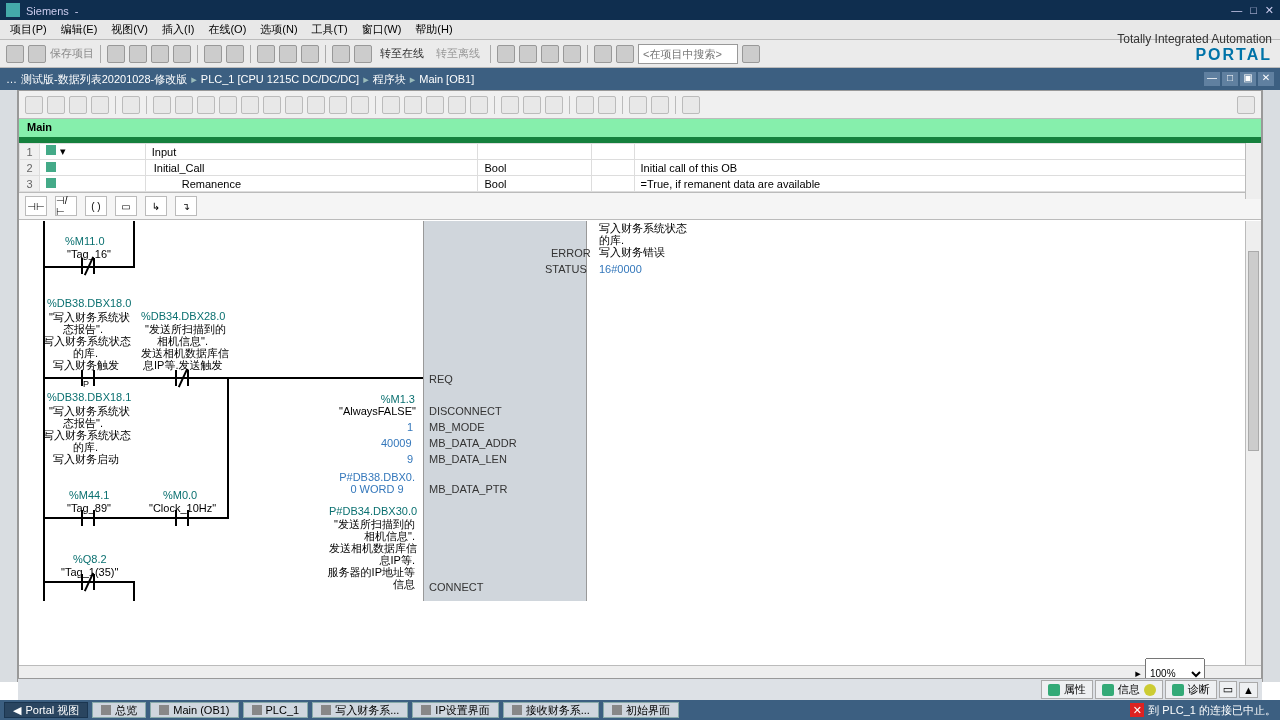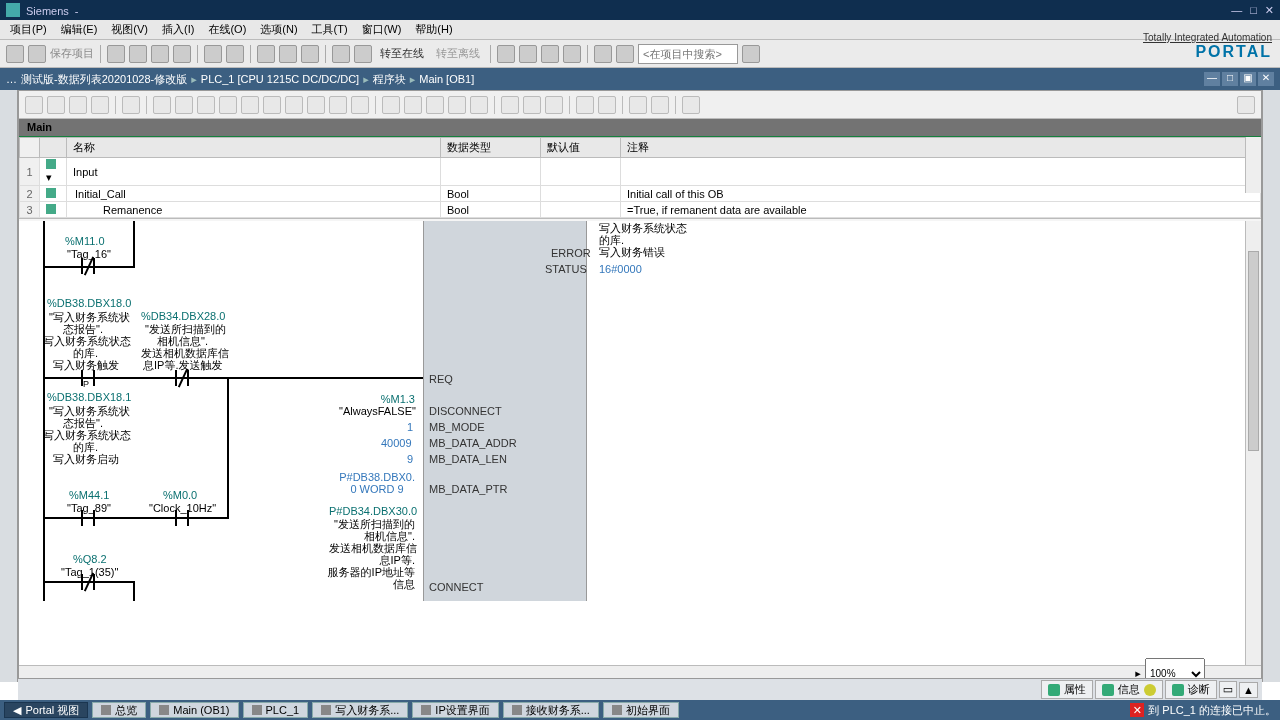--- a/index.html
+++ b/index.html
@@ -11,34 +11,34 @@
 .menubar { background: #e8e8e8; height: 20px; display: flex; align-items: center; padding: 0 4px; gap: 2px; border-bottom: 1px solid #bbb; }
 .menubar span { padding: 2px 6px; cursor: default; }
 .toolbar { background: #ebebeb; height: 28px; display: flex; align-items: center; padding: 0 6px; gap: 4px; border-bottom: 1px solid #bbb; position: relative; }
 .tb-btn { width: 18px; height: 18px; background: #ccc; border: 1px solid #999; border-radius: 2px; }
 .tb-sep { width: 1px; height: 18px; background: #aaa; margin: 0 2px; }
 .tb-label { color: #333; padding: 0 4px; }
 .tb-dis { color: #999; }
 .tb-save { color: #888; }
 .tb-search { border: 1px solid #999; height: 20px; width: 100px; padding: 0 4px; }
 .tb-portal { position: absolute; right: 8px; top: -8px; text-align: right; }
-.tb-portal .line1 { color: #333; font-size: 10px; text-decoration: underline; }
+.tb-portal .line1 { color: #333; font-size: 12px; }
 .tb-portal .line2 { color: #0073a8; font-size: 16px; font-weight: bold; letter-spacing: 2px; }
 .breadcrumb { background: #3c5f81; color: #fff; height: 22px; display: flex; align-items: center; padding: 0 6px; justify-content: space-between; }
 .breadcrumb-left { display: flex; align-items: center; gap: 4px; }
 .breadcrumb-left .chev { color: #9bb; }
 .breadcrumb-right { display: flex; gap: 2px; }
 .wc-btn { width: 16px; height: 14px; background: #6080a0; color: #fff; text-align: center; line-height: 12px; font-size: 10px; }
 .editor-area { position: absolute; top: 90px; left: 18px; right: 18px; bottom: 38px; background: #fff; border: 1px solid #999; }
 .left-strip { position: absolute; left: 0; top: 90px; width: 18px; bottom: 38px; background: #d9dde1; border-right: 1px solid #999; }
 .right-strip { position: absolute; right: 0; top: 90px; width: 18px; bottom: 38px; background: #d9dde1; border-left: 1px solid #999; }
 .editor-toolbar { height: 28px; background: #f0f0f0; border-bottom: 1px solid #bbb; display: flex; align-items: center; padding: 0 6px; gap: 4px; }
 .et-btn { width: 18px; height: 18px; border: 1px solid #bbb; background: #e8e8e8; border-radius: 2px; }
 .et-sep { width: 1px; height: 18px; background: #bbb; margin: 0 2px; }
-.interface-tab { background: #737373; height: 18px; padding: 2px 8px; border-bottom: 1px solid #15803d; font-weight: bold; }
+.interface-tab { background: #86efac; height: 24px; padding: 2px 8px; border-bottom: 6px solid #15803d; font-weight: bold; }
 .interface-table { width: 100%; border-collapse: collapse; }
 .interface-table th { background: #e8e8e8; border: 1px solid #bbb; padding: 2px 6px; text-align: left; font-weight: normal; }
 .interface-table td { border: 1px solid #ddd; padding: 1px 6px; height: 16px; }
 .interface-table .rownum { width: 20px; text-align: center; background: #f0f0f0; color: #666; }
 .interface-table .tree-icon { display: inline-block; width: 10px; height: 10px; background: #4a8; margin-right: 4px; }
 .interface-wrap { position: relative; }
 .interface-scroll { position: absolute; right: 0; top: 0; width: 16px; height: 56px; background: #eee; border-left: 1px solid #bbb; }
 .lad-toolbar { height: 28px; background: #f5f5f5; border-top: 1px solid #bbb; border-bottom: 1px solid #bbb; display: flex; align-items: center; padding: 0 6px; gap: 8px; }
 .lad-btn { width: 22px; height: 20px; border: 1px solid #bbb; background: #fff; display: flex; align-items: center; justify-content: center; font-size: 10px; }
 .network-canvas { position: absolute; top: 130px; left: 0; right: 16px; bottom: 16px; overflow: hidden; background: #fff; }
@@ -191,28 +191,20 @@
       <span class="et-btn"></span>
     <span class="et-sep"></span>
     <span class="et-btn"></span>
     <span style="margin-left:auto" class="et-btn"></span>
   </div>
 
   <div class="interface-tab">Main</div>
   <div class="interface-wrap">
   <table class="interface-table">
     <tbody>
-          <tr>
-      <th class="rownum"></th>
-            <th style="width:20px"></th>
-      <th>名称</th>
-      <th style="width:100px">数据类型</th>
-      <th style="width:80px">默认值</th>
-      <th style="width:640px">注释</th>
-    </tr>
     <tr>
       <td class="rownum">1</td>
             <td><span class="tree-icon"></span>▾</td>
       <td>Input</td>
             <td></td>
             <td></td>
             <td></td>
     </tr>
     <tr>
       <td class="rownum">2</td>

